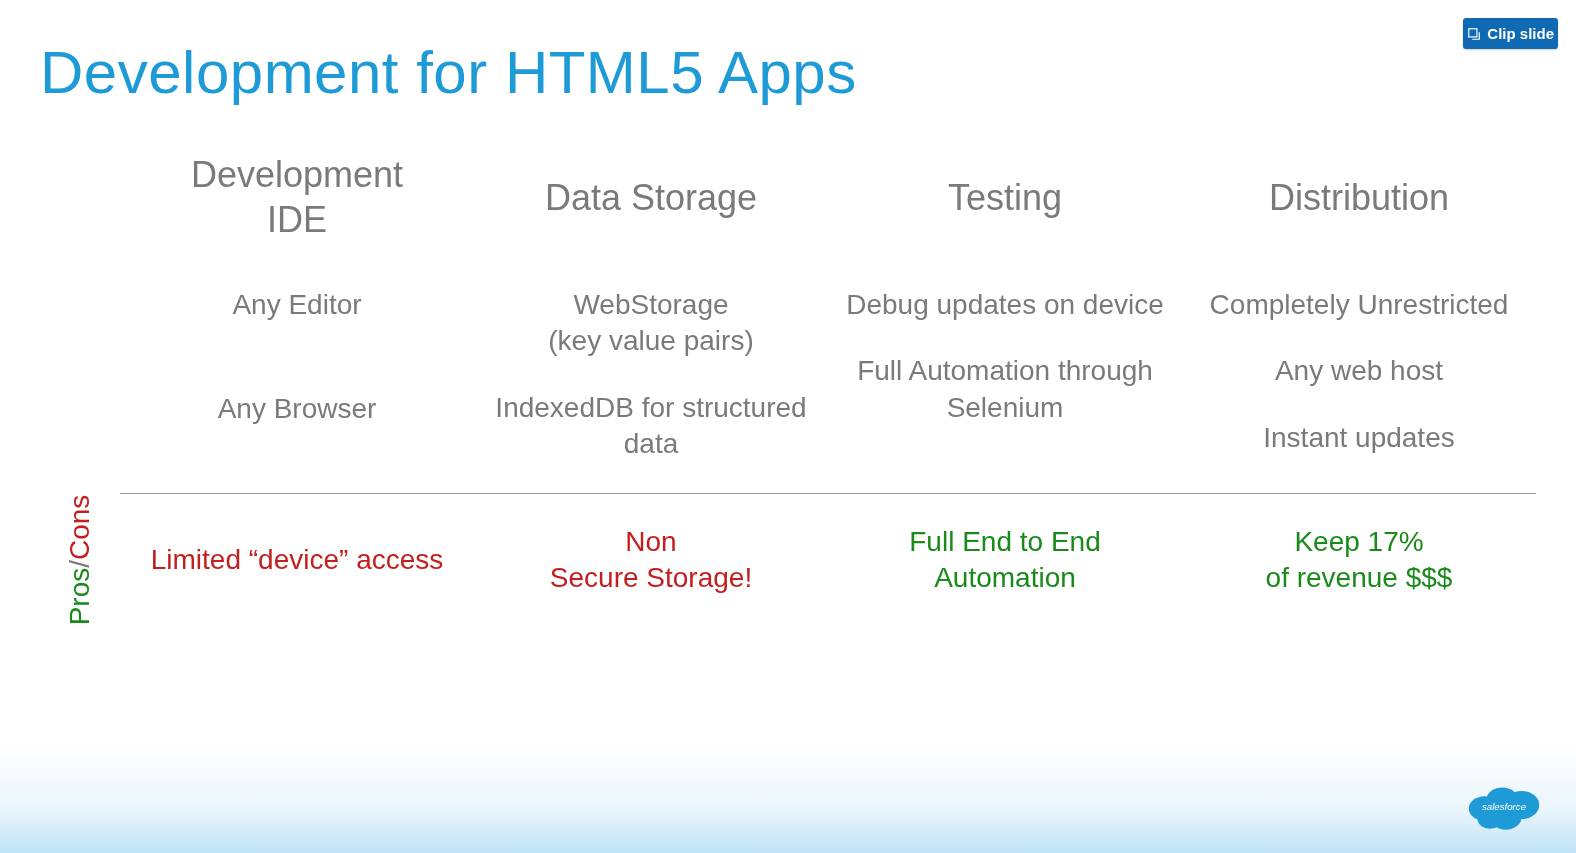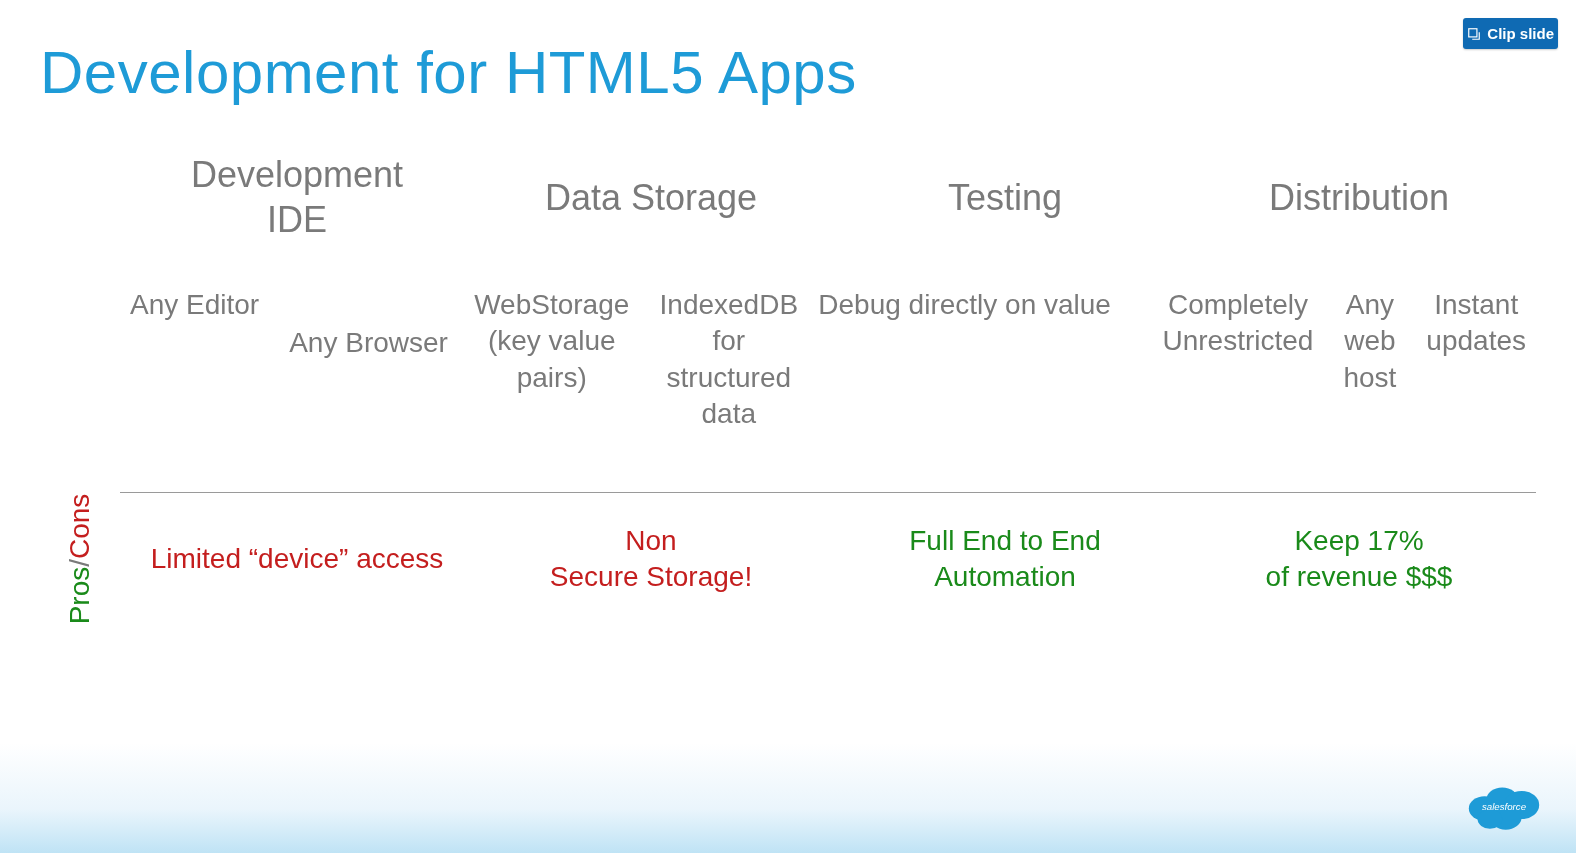--- a/index.html
+++ b/index.html
@@ -4,21 +4,21 @@
 <style>
   * { box-sizing: border-box; margin: 0; padding: 0; }
   html, body { width: 1576px; height: 853px; font-family: "Helvetica Neue", Arial, sans-serif; background: #fff; overflow: hidden; position: relative; }
   .slide { width: 100%; height: 100%; position: relative; padding: 38px 40px 0 40px; }
   .title { color: #1e9bd7; font-size: 60px; font-weight: 300; letter-spacing: 0.5px; margin-bottom: 40px; }
   .grid { display: flex; }
   .row-label-col { width: 80px; flex-shrink: 0; }
   .content-cols { flex: 1; display: flex; }
   .col { flex: 1; text-align: center; padding: 0 10px; }
   .col-header { color: #7a7a7a; font-size: 36px; font-weight: 300; line-height: 1.25; min-height: 100px; display: flex; align-items: center; justify-content: center; }
-  .features { min-height: 215px; padding-top: 40px; display: flex; flex-direction: row; justify-content: flex-start; gap: 30px; }
+  .features { min-height: 215px; padding-top: 40px; display: flex; flex-direction: column; justify-content: flex-start; gap: 30px; }
   .feature-item { color: #7a7a7a; font-size: 28px; font-weight: 300; line-height: 1.3; }
   hr.divider { border: none; border-top: 1.5px solid #9a9a9a; margin: 30px 0 30px 80px; }
   .proscons-section { display: flex; }
   .proscons-label { width: 80px; flex-shrink: 0; display: flex; align-items: center; justify-content: center; }
   .vlabel { transform: rotate(-90deg); white-space: nowrap; font-size: 28px; font-weight: 300; }
   .vlabel .pros { color: #1a8a1a; }
   .vlabel .slash { color: #7a7a7a; }
   .vlabel .cons { color: #c41e1e; }
   .proscons-cols { flex: 1; display: flex; }
   .pc-col { flex: 1; text-align: center; padding: 0 10px; display: flex; flex-direction: column; justify-content: center; gap: 18px; }
@@ -74,21 +74,22 @@
       </div>
       <div class="col">
         <div class="features">
           <div class="feature-item" style="white-space:pre-line">WebStorage
 (key value pairs)</div>
           <div class="feature-item" style="white-space:pre-line">IndexedDB for structured data</div>
         </div>
       </div>
       <div class="col">
         <div class="features">
-          <div class="feature-item" style="white-space:pre-line">Debug directly on value</div>
+          <div class="feature-item" style="white-space:pre-line">Debug updates on device</div>
+          <div class="feature-item" style="white-space:pre-line">Full Automation through Selenium</div>
         </div>
       </div>
       <div class="col">
         <div class="features" style="gap:30px;">
           <div class="feature-item" style="white-space:pre-line">Completely Unrestricted</div>
           <div class="feature-item" style="white-space:pre-line">Any web host</div>
           <div class="feature-item" style="white-space:pre-line">Instant updates</div>
         </div>
       </div>
     </div>

